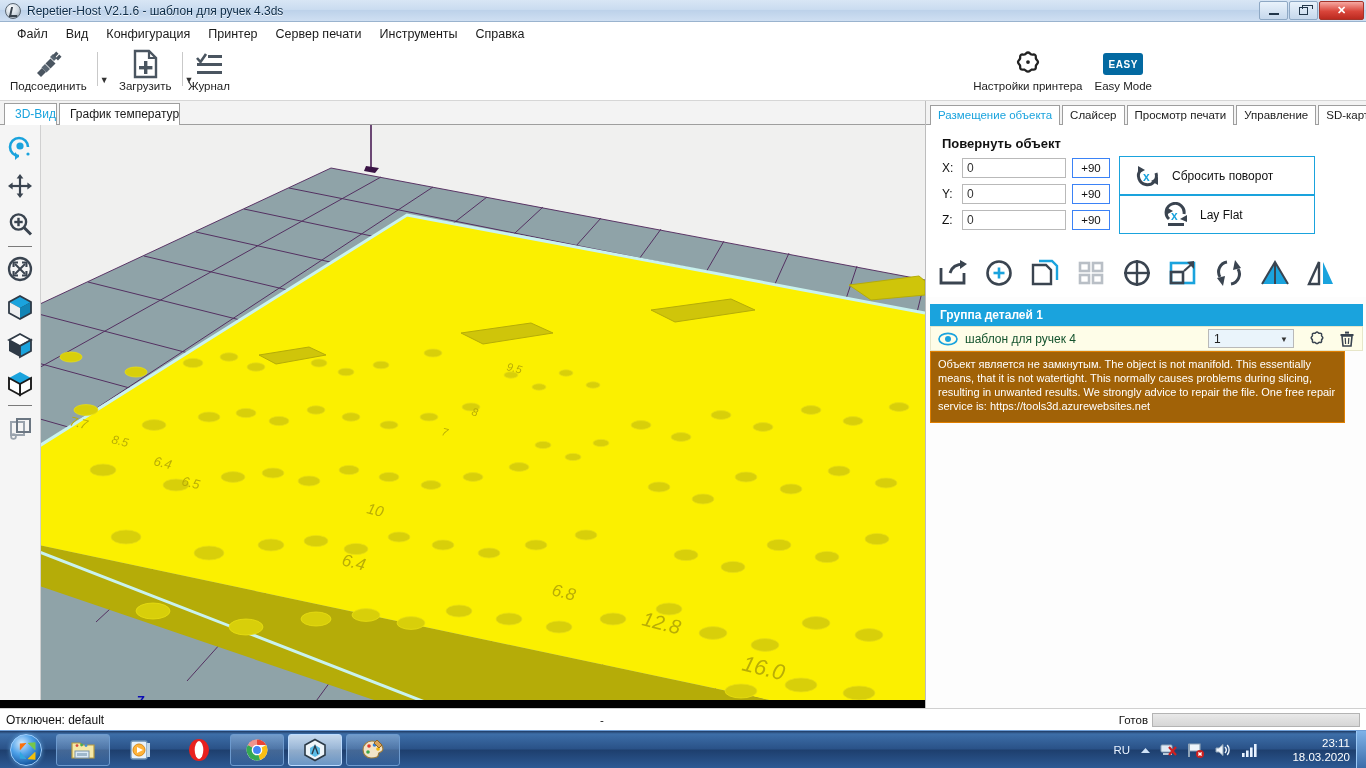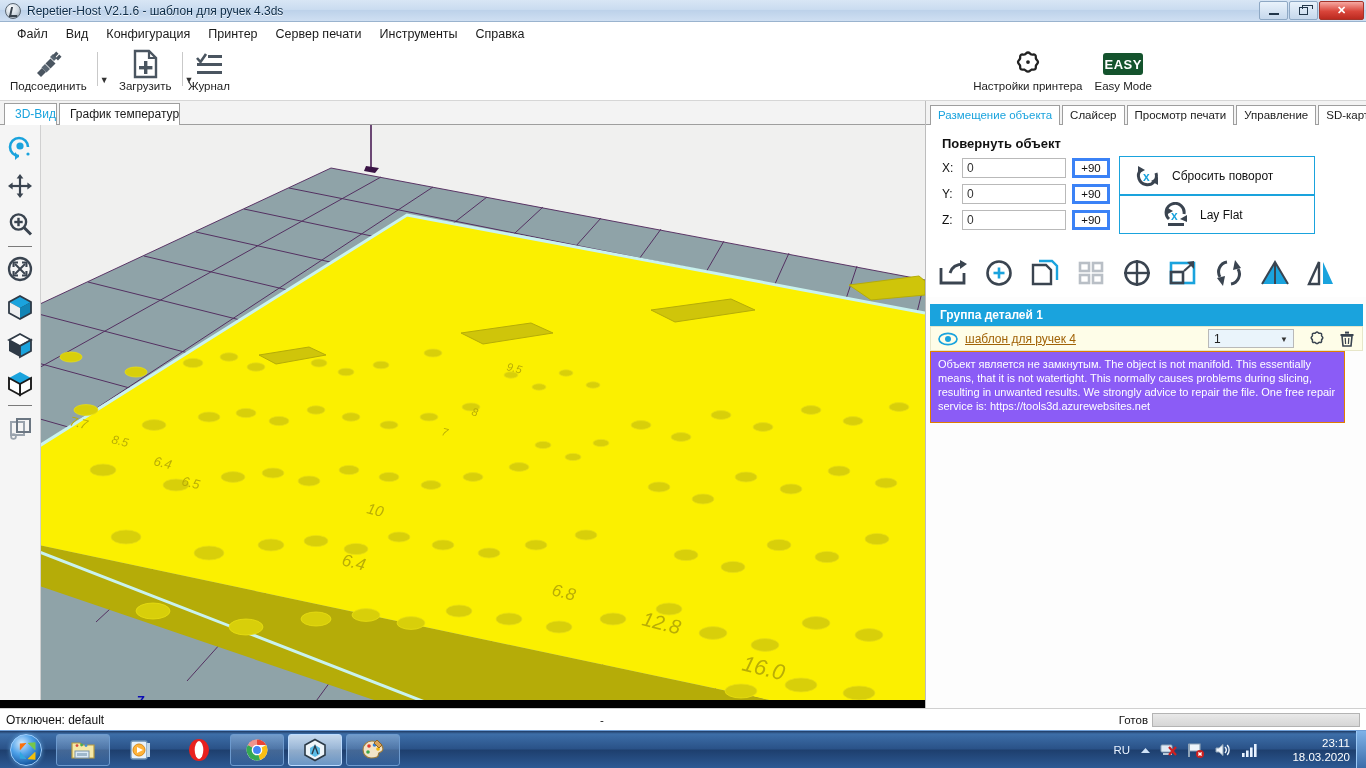--- a/index.html
+++ b/index.html
@@ -130,21 +130,21 @@
     border-radius: 2px; color: #fff; font-size: 13px; font-weight: bold;
     display: flex; align-items: center; justify-content: center;
   }
   .rot-row { position: absolute; left: 16px; display: flex; align-items: center; }
   .rot-lab { width: 20px; font-size: 12px; color: #111; }
   .rot-input {
     width: 104px; height: 20px; border: 1px solid #b9b9b9; background: #fff;
     font-size: 12px; color: #333; padding: 0 4px; font-family: "Liberation Sans", sans-serif;
   }
   .rot-plus {
-    margin-left: 6px; width: 38px; height: 20px; border: 3px solid #3b82f6;
+    margin-left: 6px; width: 38px; height: 20px; border: 1px solid #3b82f6;
     background: #fff; color: #111; font-size: 11.5px;
     display: flex; align-items: center; justify-content: center;
   }
   .rot-big {
     position: absolute; left: 1118px; width: 196px; border: 1px solid #1aa3dd; background: #fff;
     display: flex; align-items: center; padding-left: 14px; gap: 10px;
   }
   .rot-big .cap { font-size: 12px; color: #111; }
 
   .icon-row {
@@ -156,32 +156,32 @@
   .grp-header {
     position: absolute; left: 4px; top: 203px; width: 433px; height: 22px;
     background: #1aa3dd; color: #fff; font-size: 12px; font-weight: bold;
     display: flex; align-items: center; padding-left: 10px;
   }
   .grp-row {
     position: absolute; left: 4px; top: 225px; width: 433px; height: 25px;
     background: #fefde8; display: flex; align-items: center; border: 1px solid #e7e6c9;
   }
   .grp-row .eye { width: 34px; display: flex; align-items: center; justify-content: center; }
-  .grp-row .nm { font-size: 12px; color: #a16207; flex: 1; text-decoration: underline; }
+  .grp-row .nm { font-size: 12px; color: #14532d; flex: 1; }
   .grp-sel {
     width: 86px; height: 19px; border: 1px solid #b9b9b9; background: #eaf4fb;
     font-size: 12px; color: #222; display: flex; align-items: center;
     padding-left: 5px; position: relative; margin-right: 8px;
   }
   .grp-sel .cv { position: absolute; right: 5px; top: 5px; font-size: 8px; color: #333; }
   .grp-ic { width: 30px; display: flex; align-items: center; justify-content: center; }
 
   .warn {
     position: absolute; left: 4px; top: 250px; width: 415px; height: 72px;
-    background: #8b5cf6; color: #fff; font-size: 11px; line-height: 14px;
+    background: #a16207; color: #fff; font-size: 11px; line-height: 14px;
     padding: 5px 7px; border: 1px solid #e07f00;
   }
 
   
   .statusbar {
     position: absolute; left: 0; top: 708px; width: 1366px; height: 22px;
     background: #fff; border-top: 1px solid #d0d0d0; display: flex; align-items: center;
   }
   .sb-left { font-size: 12px; color: #111; margin-left: 6px; }
   .sb-mid { position: absolute; left: 600px; font-size: 11.5px; color: #111; }
@@ -326,21 +326,21 @@
         <div class="glyph">
           <svg width="32" height="30" viewBox="0 0 32 30">
             <path d="M16 3.5c1.6 0 2.2 1.5 3.4 2 1.2.4 2.6-.6 3.8.5 1.2 1.1.3 2.5.8 3.7.5 1.2 2 1.8 2 3.4s-1.5 2.2-2 3.4c-.5 1.2.4 2.6-.8 3.7-1.2 1.1-2.6.1-3.8.5-1.2.5-1.8 2-3.4 2s-2.2-1.5-3.4-2c-1.2-.4-2.6.6-3.8-.5-1.2-1.1-.3-2.5-.8-3.7-.5-1.2-2-1.8-2-3.4s1.5-2.2 2-3.4c.5-1.2-.4-2.6.8-3.7 1.2-1.1 2.6-.1 3.8-.5 1.2-.5 1.8-2 3.4-2z" fill="none" stroke="#222" stroke-width="2.3"></path>
             <circle cx="16" cy="13.1" r="1.9" fill="#222"></circle>
           </svg>
         </div>
         <div class="cap">Настройки принтера</div>
       </div>
       <div class="tb-btn">
         <div class="glyph">
-          <div style="width:40px;height:22px;border-radius:3px;background:#14532d;color:#fff;font-size:13px;font-weight:bold;display:flex;align-items:center;justify-content:center;letter-spacing:.5px;">EASY</div>
+          <div style="width:40px;height:22px;border-radius:3px;background:#0369a1;color:#fff;font-size:10px;font-weight:bold;display:flex;align-items:center;justify-content:center;letter-spacing:.5px;">EASY</div>
         </div>
         <div class="cap">Easy Mode</div>
       </div>
     </div>
   </div>
 
   <div class="lefttabs">
     <div class="ltab active">3D-Вид</div>
     <div class="ltab">График температур</div>
   </div>

